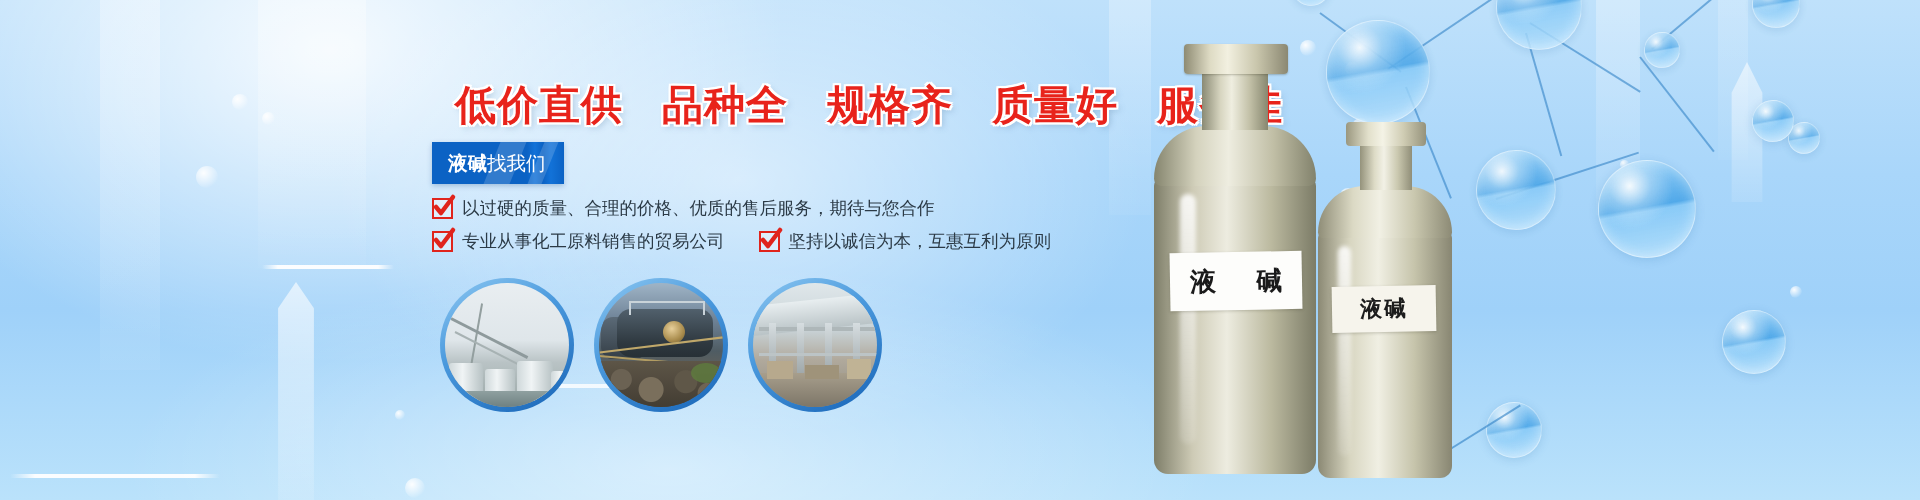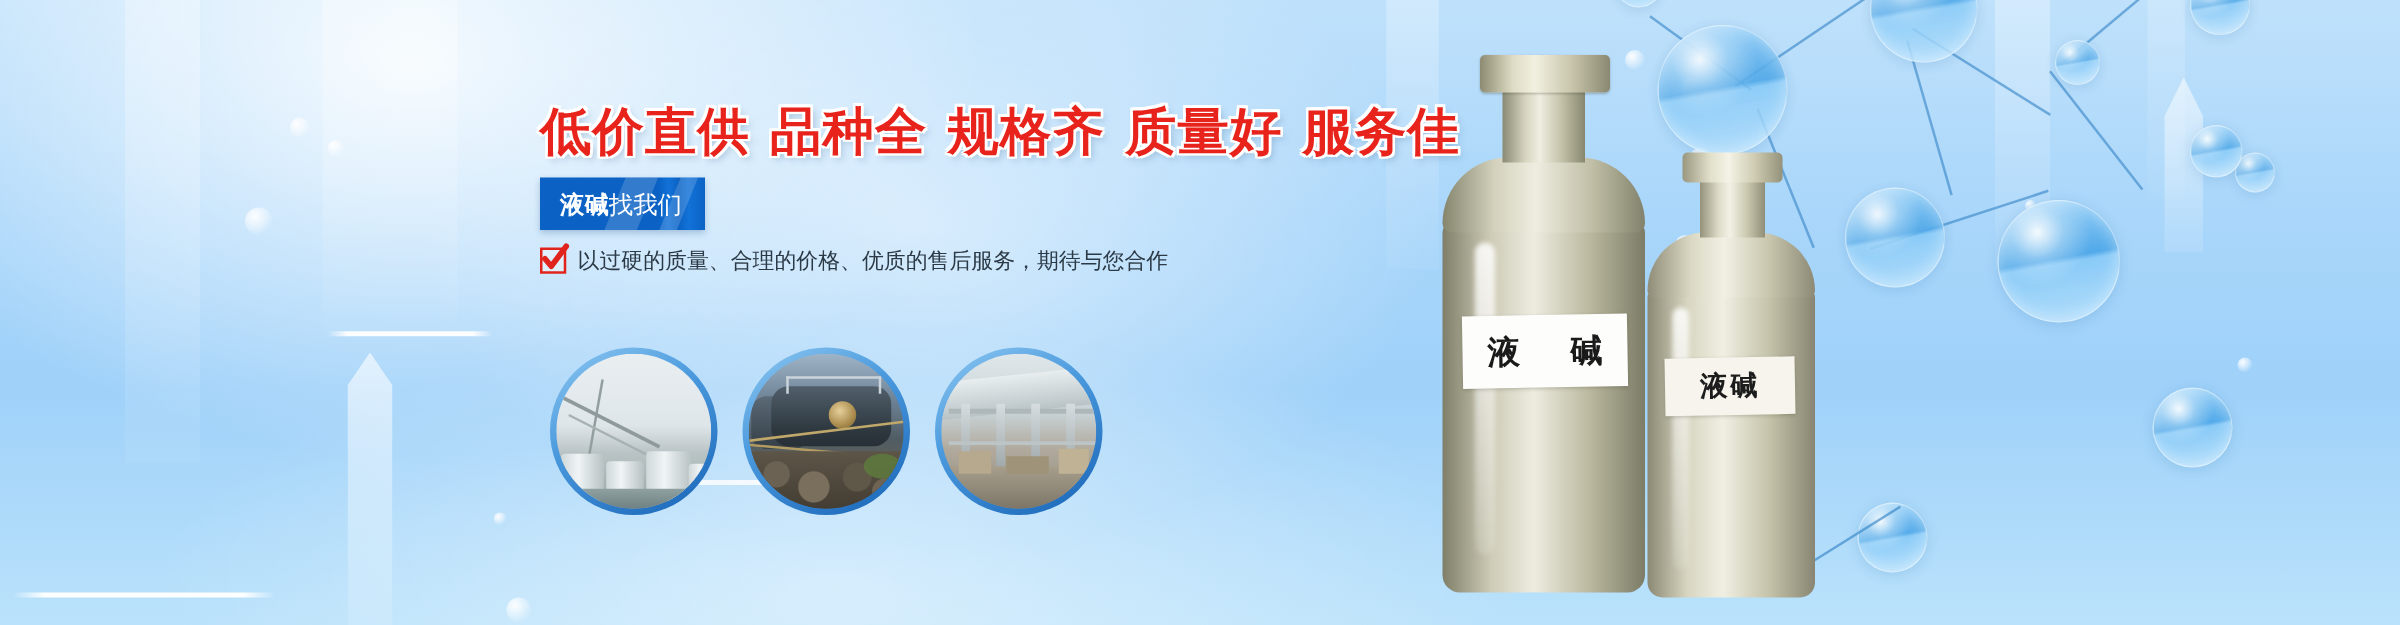--- a/index.html
+++ b/index.html
@@ -67,21 +67,21 @@
   .headline{
     position:absolute;left:432px;top:78px;
     font-size:41px;font-weight:bold;letter-spacing:1px;
     color:#e8231b;white-space:nowrap;
     font-family:"DejaVu Sans","Liberation Sans",sans-serif;
     text-shadow:
       2px 0 0 #fff,-2px 0 0 #fff,0 2px 0 #fff,0 -2px 0 #fff,
       2px 2px 0 #fff,-2px 2px 0 #fff,2px -2px 0 #fff,-2px -2px 0 #fff,
       3px 3px 6px rgba(70,110,150,.35);
   }
-  .headline span{margin-right:16px;}
+  .headline span{margin-right:16px;margin-left:23px;}
   .headline span:last-child{margin-right:0;}
   .subbar{
     position:absolute;left:432px;top:142px;height:42px;
     display:flex;align-items:center;
     padding:0 18px 0 16px;
     color:#ffffff;font-size:19.5px;white-space:nowrap;
     background:linear-gradient(90deg,#0b62c4 0%,#0b62c4 72%,#1272d8 78%,#0b62c4 84%,#1272d8 90%,#0b62c4 100%);
     box-shadow:0 2px 5px rgba(30,80,140,.28);
     font-family:"DejaVu Sans","Liberation Sans",sans-serif;
   }
@@ -305,20 +305,36 @@
         <div class="bitem">
           <span class="chk">
             <svg width="26" height="26" viewBox="0 0 26 26" aria-hidden="true">
               <path d="M5 14 L10 20 L22 4" fill="none" stroke="#e0241c" stroke-width="4.5" stroke-linecap="round" stroke-linejoin="round"></path>
             </svg>
           </span>
           <span class="btxt">以过硬的质量、合理的价格、优质的售后服务，期待与您合作</span>
         </div>
       </div>
       <div class="brow">
+        <div class="bitem">
+          <span class="chk">
+            <svg width="26" height="26" viewBox="0 0 26 26" aria-hidden="true">
+              <path d="M5 14 L10 20 L22 4" fill="none" stroke="#e0241c" stroke-width="4.5" stroke-linecap="round" stroke-linejoin="round"></path>
+            </svg>
+          </span>
+          <span class="btxt">专业从事化工原料销售的贸易公司</span>
+        </div>
+        <div class="bitem">
+          <span class="chk">
+            <svg width="26" height="26" viewBox="0 0 26 26" aria-hidden="true">
+              <path d="M5 14 L10 20 L22 4" fill="none" stroke="#e0241c" stroke-width="4.5" stroke-linecap="round" stroke-linejoin="round"></path>
+            </svg>
+          </span>
+          <span class="btxt">坚持以诚信为本，互惠互利为原则</span>
+        </div>
       </div>
     </div>
 
     <div class="photos">
 
       <div class="pwrap">
         <div class="ring"></div>
         <div class="pinner">
           <div class="p1">
             <div class="pole"></div>

